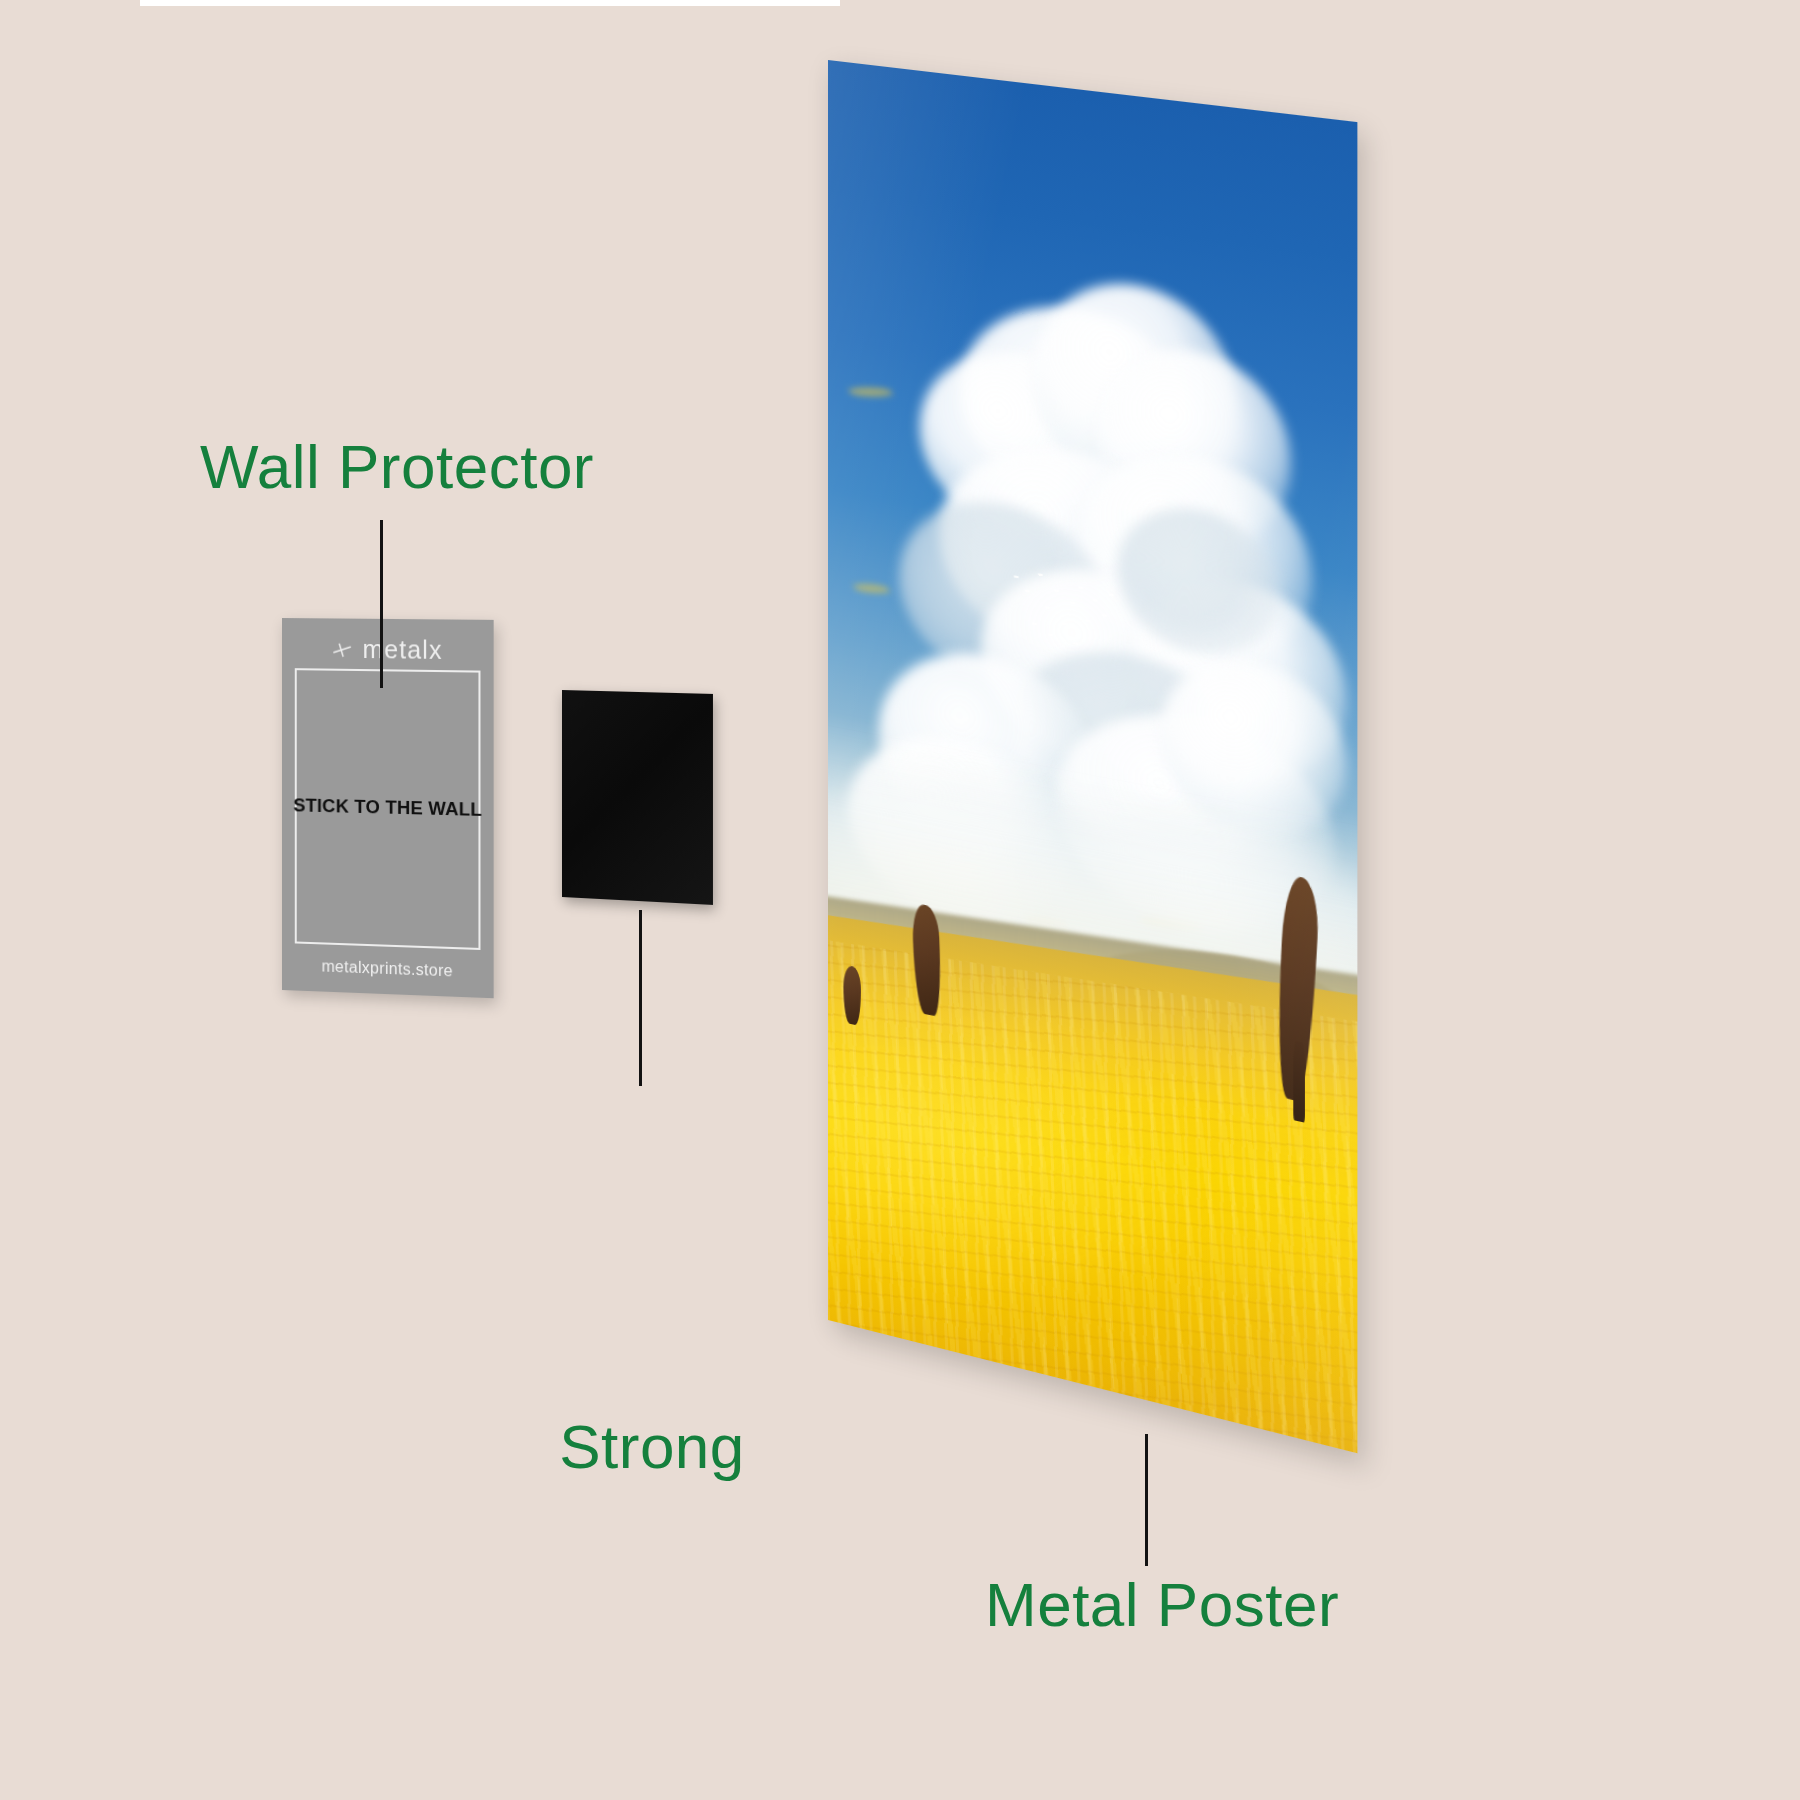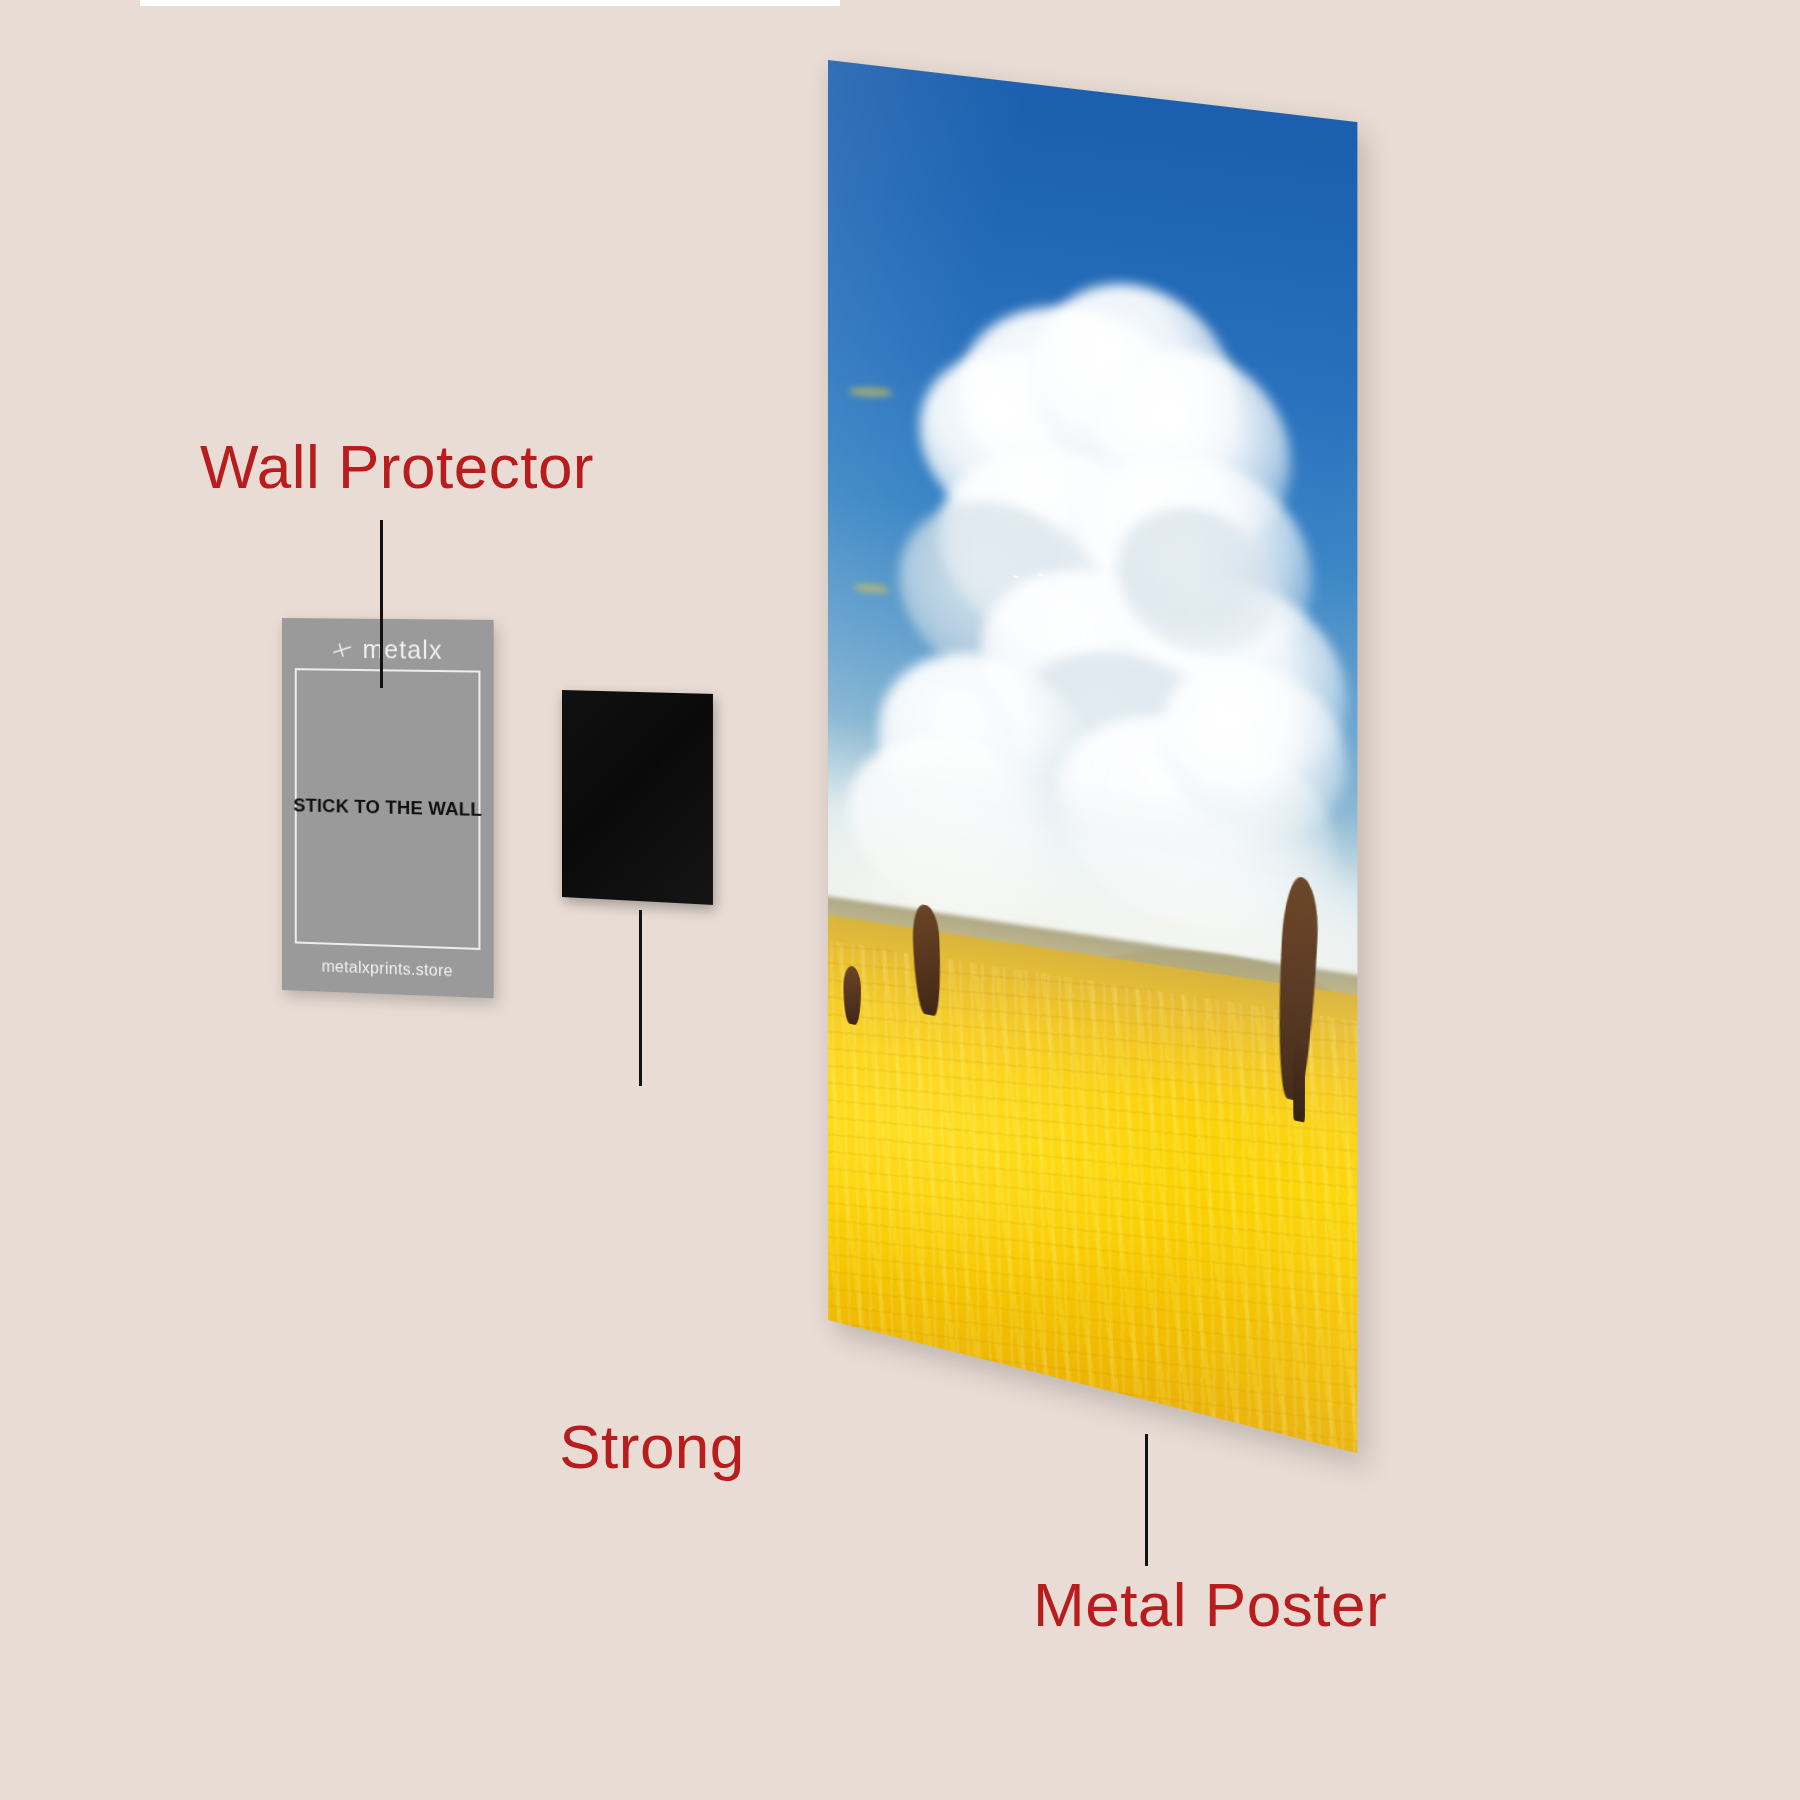--- a/index.html
+++ b/index.html
@@ -21,21 +21,21 @@
     left: 140px;
     top: 0;
     width: 700px;
     height: 6px;
     background: #ffffff;
   }
 
   
   .label {
     position: absolute;
-    color: #b91c1c;
+    color: #15803d;
     font-family: "Liberation Sans", sans-serif;
     font-weight: 400;
     letter-spacing: 0.5px;
     white-space: pre;
     line-height: 1.06;
   }
   .leader {
     position: absolute;
     background: #121212;
     width: 3px;
@@ -66,21 +66,20 @@
     left: 639px;
     top: 910px;
     height: 176px;
   }
 
   
   #metal-poster-label {
     left: 985px;
     top: 1572px;
     font-size: 62px;
-    margin-left: 48px;
   }
   #metal-poster-leader {
     left: 1145px;
     top: 1434px;
     height: 132px;
   }
 
   
   #wall-protector-card {
     position: absolute;

